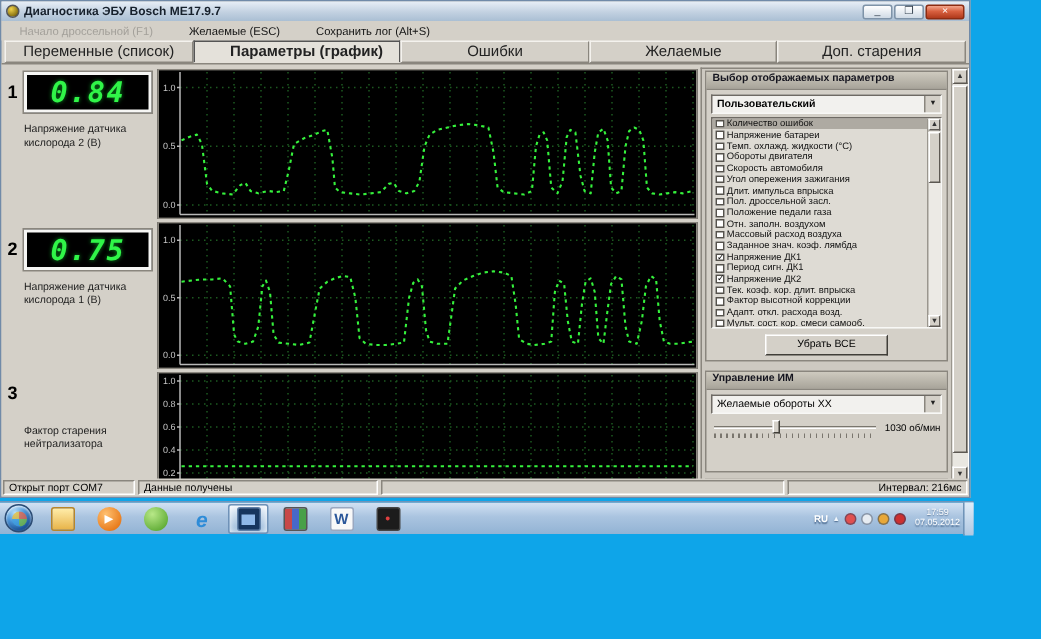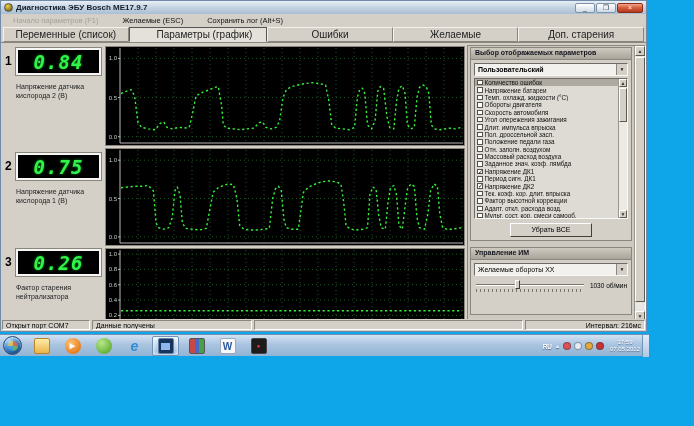--- a/index.html
+++ b/index.html
@@ -22,21 +22,21 @@
   .win-btn.close { width:26px; background:linear-gradient(#f2a58c,#d8603f 45%,#b03a1c); color:#fff; border-color:#8c2c12; }
 
   .menubar { position:absolute; left:0; top:13px; right:0; height:13px; background:#d4d0c8;
              display:flex; align-items:center; font-size:7.5px; color:#111; }
   .menu-item { padding:0 12px; white-space:nowrap; }
   .menu-item.disabled { color:#a3a09a; }
 
   .tabbar { position:absolute; left:2px; top:26px; right:2px; height:15px; display:flex; }
   .tab { flex:1; font-size:10px; color:#222; display:flex; align-items:center; justify-content:center;
          background:#d4d0c8; border:1px solid; border-color:#f4f2ee #8a867e #8a867e #f4f2ee; white-space:nowrap; overflow:hidden;}
-  .tab.active { font-weight:normal; background:#e4e1da; border-color:#555 #555 #e4e1da #555;padding-left:13px; }
+  .tab.active { font-weight:bold; background:#e4e1da; border-color:#555 #555 #e4e1da #555;padding-left:13px; }
 
   .main { position:absolute; left:0; top:41px; right:0; bottom:12px; background:#d4d0c8; border-top:1px solid #8a867e; }
 
   
   .readout { position:absolute; left:0; width:104px; height:100px; }
   .readout .num { position:absolute; left:4px; top:7px; font-size:12px; font-weight:bold; color:#000; }
   .lcd { position:absolute; left:15px; top:1px; width:85px; height:27px; background:#000;
          border:2px solid #f6f6f4; box-shadow:0 0 0 1px #8a867e;
          display:flex; align-items:center; justify-content:center; }
   .lcd span { font-family:"DejaVu Sans Mono", monospace; font-style:italic; font-weight:bold;
@@ -142,21 +142,21 @@
       <span class="title-icon"></span>
       <span class="title-text">Диагностика ЭБУ Bosch ME17.9.7</span>
       <span class="win-buttons">
         <span class="win-btn">_</span>
         <span class="win-btn">❐</span>
         <span class="win-btn close">×</span>
       </span>
     </div>
 
     <div class="menubar" id="menubar">
-        <span class="menu-item disabled">Начало параметров (F1)</span>
+        <span class="menu-item disabled">Начало дроссельной (F1)</span>
         <span class="menu-item">Желаемые (ESC)</span>
         <span class="menu-item">Сохранить лог (Alt+S)</span>
       </div>
 
     <div class="tabbar" id="tabbar">
         <div class="tab">Переменные (список)</div>
         <div class="tab active">Параметры (график)</div>
         <div class="tab">Ошибки</div>
         <div class="tab">Желаемые</div>
         <div class="tab">Доп. старения</div>
@@ -174,23 +174,20 @@
           </div>
           <div class="readout" style="top: 109px;">
             <span class="num">2</span>
             <div class="lcd">
               <span>0.75</span>
             </div>
             <div class="lbl">Напряжение датчика кислорода 1 (В)</div>
           </div>
           <div class="readout" style="top: 205px;">
             <span class="num">3</span>
-            <div class="lcd">
-              <span>0.26</span>
-            </div>
             <div class="lbl">Фактор старения нейтрализатора</div>
           </div>
         </div>
 
       <div class="charts" id="charts">
           <div class="chart" style="top: 3px; height: 100px;"><svg width="358" height="98">
               <rect x="0" y="0" width="358" height="98" fill="#000000"></rect>
               <line x1="32" x2="32" y1="1" y2="96" stroke="#1d5a20" stroke-width="1" stroke-dasharray="1,3"></line>
               <line x1="50" x2="50" y1="1" y2="96" stroke="#1d5a20" stroke-width="1" stroke-dasharray="1,3"></line>
               <line x1="68" x2="68" y1="1" y2="96" stroke="#1d5a20" stroke-width="1" stroke-dasharray="1,3"></line>

